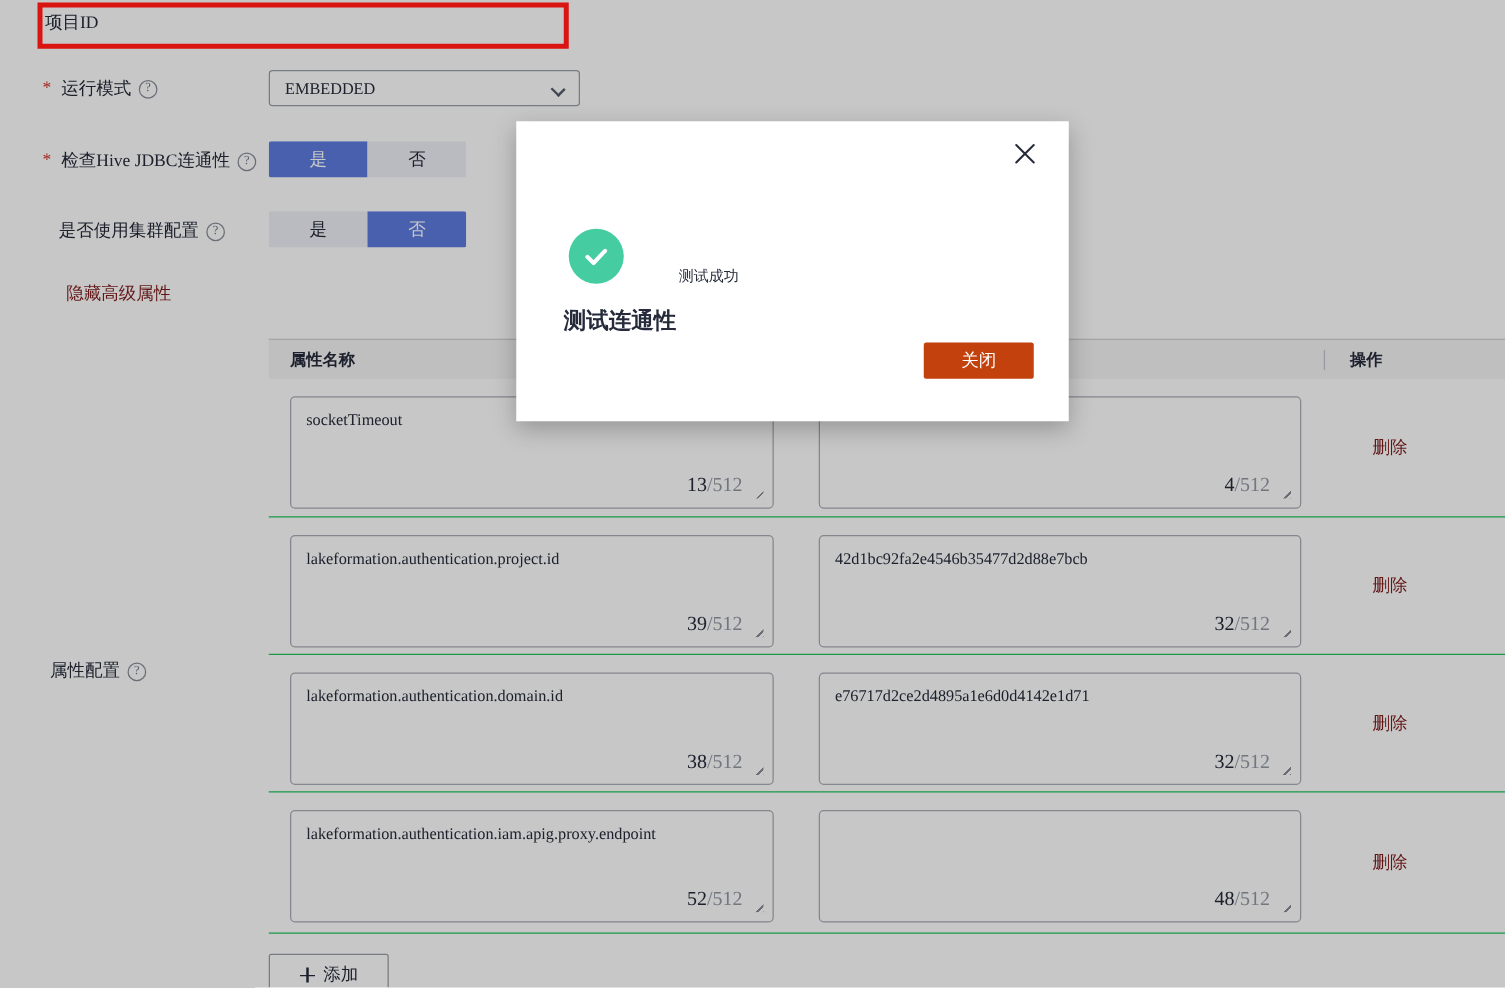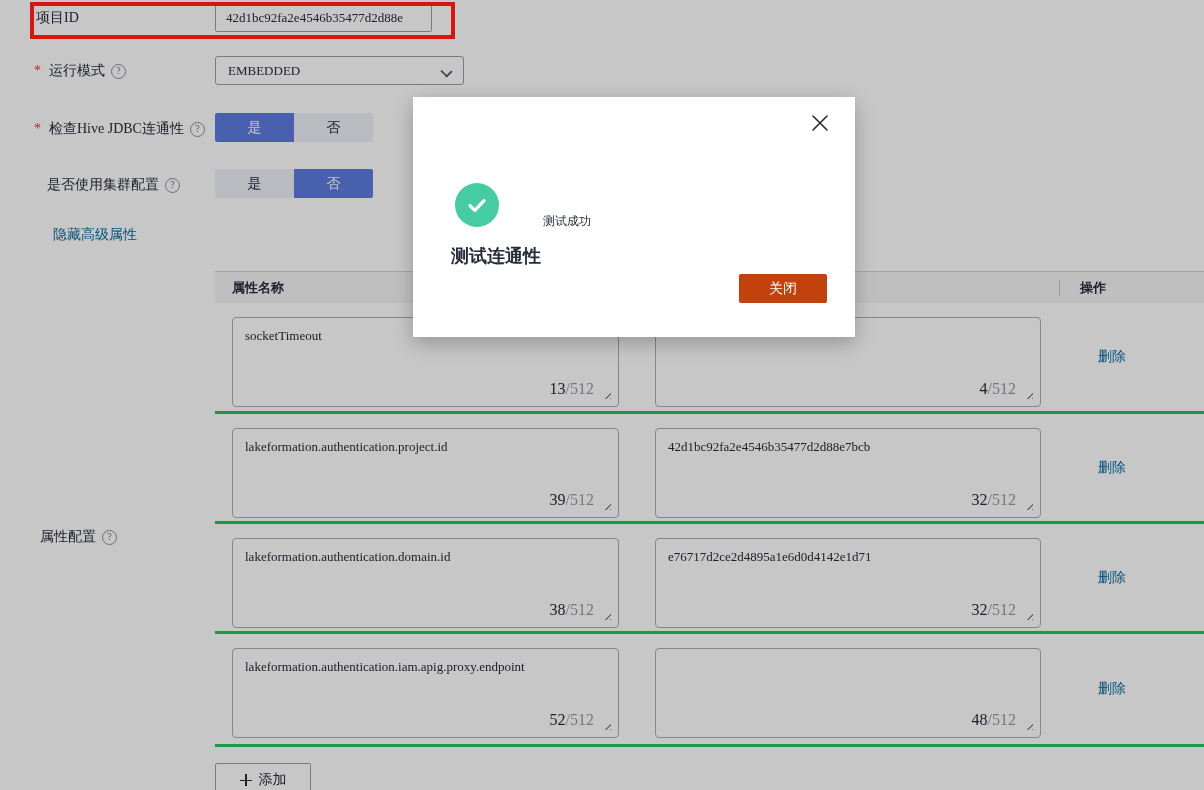--- a/index.html
+++ b/index.html
@@ -39,33 +39,33 @@
     transform:rotate(45deg) scaleY(0.9); transform-origin:center;
   }
 
   .toggle { position:absolute; left:215px; display:flex; border-radius:2px; overflow:hidden; }
   .tg-btn {
     width:79px; height:29px; display:flex; align-items:center; justify-content:center;
     font-size:14px; cursor:pointer; background:#eef0f7; color:#252b3a;
   }
   .tg-btn.sel { background:#5e7ce0; color:#fff; }
 
-  .link { color:#0369a1; font-size:14px; cursor:pointer;padding-left:18px; }
+  .link { color:#7f1d1d; font-size:14px; cursor:pointer;padding-left:18px; }
 
   
   .thead {
     position:absolute; left:215px; top:271px; width:989px; height:32px;
     background:#f5f5f5; border-top:1px solid #d2d2d6;
     display:flex; align-items:center; font-weight:bold; font-size:13px;
   }
   .th-name { position:absolute; left:17px; }
   .th-div { position:absolute; left:844px; top:8px; width:1px; height:16px; background:#c4c6cc; }
   .th-action { position:absolute; left:865px; }
 
-  .trow { position:absolute; left:215px; width:989px; border-bottom:3px solid #22c55e; }
+  .trow { position:absolute; left:215px; width:989px; border-bottom:1px solid #22c55e; }
   .ta-box {
     position:absolute; left:17px; top:14px; width:387px; height:90px;
     border:1px solid #a9adb6; border-radius:4px; background:#fff;
     padding:10px 12px; color:#252b3a; overflow:hidden; cursor:text;
     line-height:1.3; word-break:break-all;
   }
   .ta-box.val { left:440px; width:386px; }
   .counter {
     position:absolute; right:24px; bottom:6px; font-size:16px; color:#252b3a;
     display:flex; align-items:baseline;
@@ -116,23 +116,20 @@
   }
 </style>
 </head>
 <body>
 
 <div class="page">
 
   <div class="field-label" style="left:36px; top:9px;">
     <span>项目ID</span>
   </div>
-  <div class="text-input">
-    <span>42d1bc92fa2e4546b35477d2d88e</span>
-  </div>
 
   <div class="field-label" style="left:34px; top:62px;">
     <span class="req">*</span>
     <span>运行模式</span>
     <span class="help-ic"></span>
   </div>
   <div class="select-box">
     <span>EMBEDDED</span>
     <span class="chevron"></span>
   </div>

